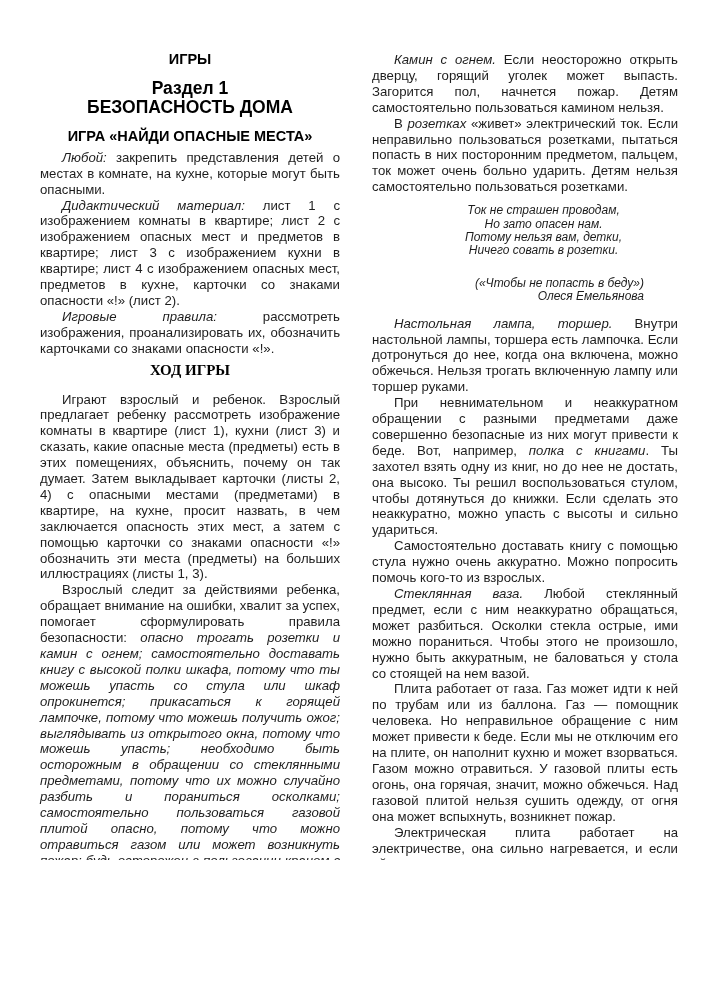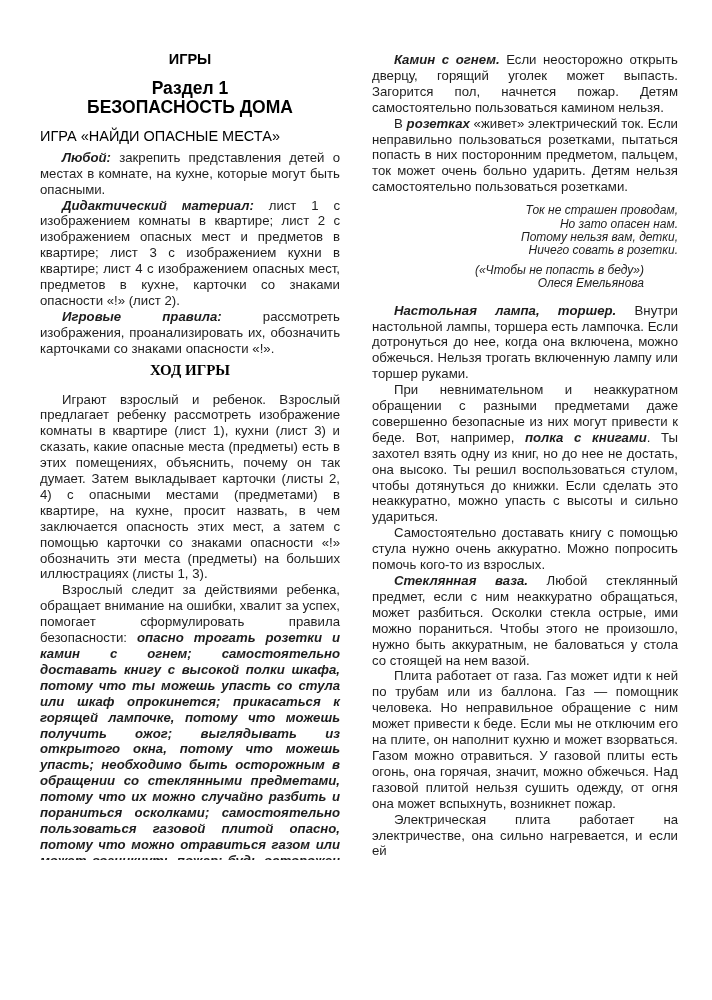--- a/index.html
+++ b/index.html
@@ -35,42 +35,42 @@
   }
   .section-head {
     text-align: center;
     font-weight: bold;
     font-size: 17.5px;
     line-height: 19.5px;
     color: #000;
     margin-bottom: 11px;
   }
   .game-title {
-    text-align: left;
-    font-weight: normal;
+    text-align: center;
+    font-weight: bold;
     font-size: 14.5px;
     color: #000;
     margin-bottom: 5px;
   }
   .subhead {
     text-align: center;
     font-weight: bold;
     font-size: 15px;
     color: #000;
     margin-top: 6px;
     margin-bottom: 13px;
     font-family: Liberation Serif, serif;
   }
   p.body { text-indent: 22px; }
-  .lead, .bi { font-weight: bold; font-style: italic; }
+  .lead, .bi { font-weight: normal; font-style: italic; }
 
   .poem {
-    margin: 9px 0 6px 0;
+    margin: 9px 0 19px 0;
     padding-left: 37px;
-    text-align: right;
+    text-align: center;
     font-style: italic;
     font-size: 12px;
     line-height: 13.4px;
   }
   .poem-attrib {
     text-align: right;
     padding-right: 34px;
     font-style: italic;
     font-size: 12px;
     line-height: 13.4px;

